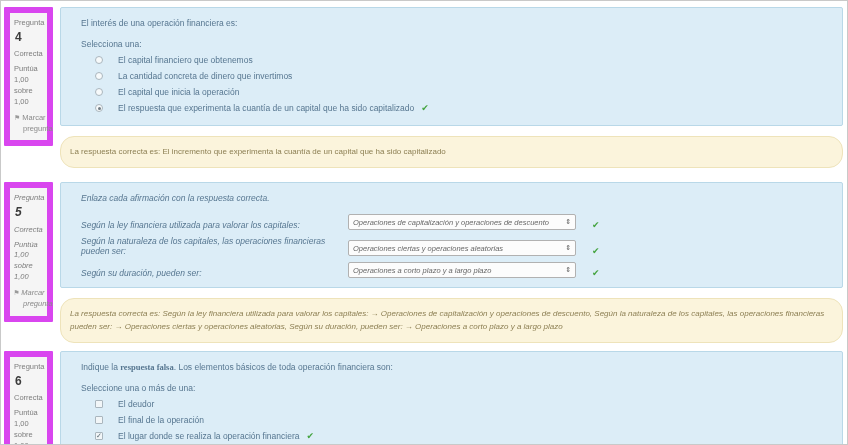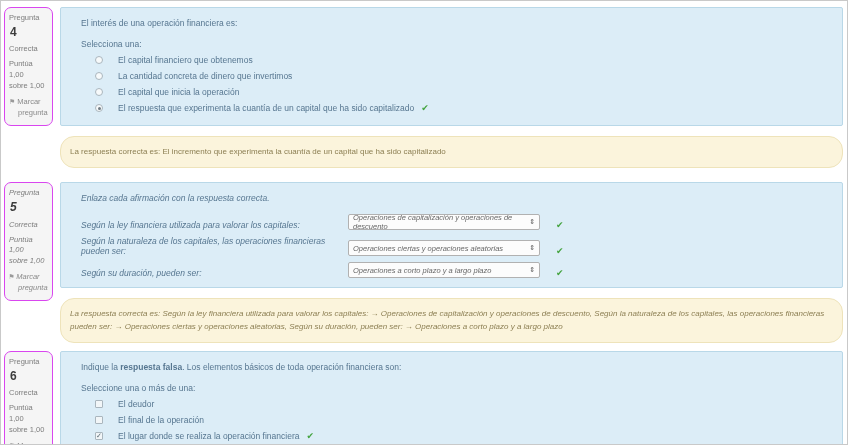--- a/index.html
+++ b/index.html
@@ -5,52 +5,52 @@
   html,body{margin:0;padding:0;background:#fff;}
   body{font-family:"Liberation Sans","DejaVu Sans",sans-serif;}
   .page{box-sizing:border-box;width:848px;height:445px;background:#fff;
         border:1px solid #c9c9c9;overflow:hidden;}
   .question{display:flex;align-items:flex-start;margin:0 4px 14px 3px;}
   .question.first{margin-top:6px;}
   .q5gap{margin-bottom:8px;font-style:italic;}
 
   
   .info{box-sizing:border-box;width:49px;flex:0 0 49px;background:#f5f5f5;
-        border:1px solid #d946ef;border-radius:7px;padding:5px 4px 6px 4px;
+        border:6px solid #d946ef;border-radius:1px;padding:5px 4px 6px 4px;
         font-size:7.5px;color:#7d7d7d;line-height:1.45;}
   .info .qno{color:#7d7d7d;}
   .info .qno b{font-size:12px;color:#3c3c3c;font-weight:bold;margin-left:1px;}
   .info .row{margin-top:3px;}
   .info .grade{margin-top:4px;}
   .info .flagrow{margin-top:5px;color:#8a8a8a;cursor:pointer;}
   .info .flag{font-size:7px;color:#9a9a9a;margin-right:2px;}
   .info .flag2{margin-left:9px;}
 
   
   .content{flex:1;margin-left:7px;min-width:0;}
   .formulation{background:#dcedf7;border:1px solid #b9d8e8;border-radius:2px;
         padding:10px 9px 9px 20px;color:#567690;font-size:8.5px;}
   .qtext{margin:0 0 11px 0;}
-  .qtext b{font-weight:bold;}
+  .qtext b{font-weight:bold;font-family:Liberation Serif, serif;}
   .prompt{margin:0 0 3px 0;}
   .answer{display:flex;align-items:center;padding:3px 0 3px 14px;}
   .answer .optlabel{margin-left:15px;}
   .radio{box-sizing:border-box;width:8px;height:8px;border-radius:50%;
         border:1px solid #aab6be;background:#f7fafb;position:relative;flex:0 0 8px;}
   .radio.sel::after{content:"";position:absolute;left:1.5px;top:1.5px;width:3px;height:3px;
         border-radius:50%;background:#6f7b83;}
   .checkbox{box-sizing:border-box;width:8px;height:8px;border:1px solid #aab6be;
         background:#f2f6f8;border-radius:1px;flex:0 0 8px;color:#5a6a74;font-size:7px;
         line-height:6px;text-align:center;}
   .tick{color:#43a33e;font-size:9px;font-weight:bold;margin-left:7px;line-height:1;}
 
   
   .matchrow{display:flex;align-items:flex-end;margin-top:6px;gap:9px;}
   .matchrow .mlabel{width:258px;flex:0 0 258px;}
-  .select{box-sizing:border-box;width:192px;height:16px;background:#fcfcfc;
+  .select{box-sizing:border-box;width:228px;height:16px;background:#fcfcfc;
         border:1px solid #b1b1b1;border-radius:2px;display:flex;align-items:center;
         justify-content:space-between;padding:0 4px;font-size:7.5px;color:#676767;
         cursor:pointer;}
   .select .sel-arrow{font-size:7px;color:#555;margin-left:4px;}
 
   
   .feedback{background:#fbf4dc;border:1px solid #eee3ba;border-radius:14px;
         padding:9px 9px;color:#8c7f53;font-size:8px;line-height:1.55;margin-top:10px;}
 </style>
 </head>

